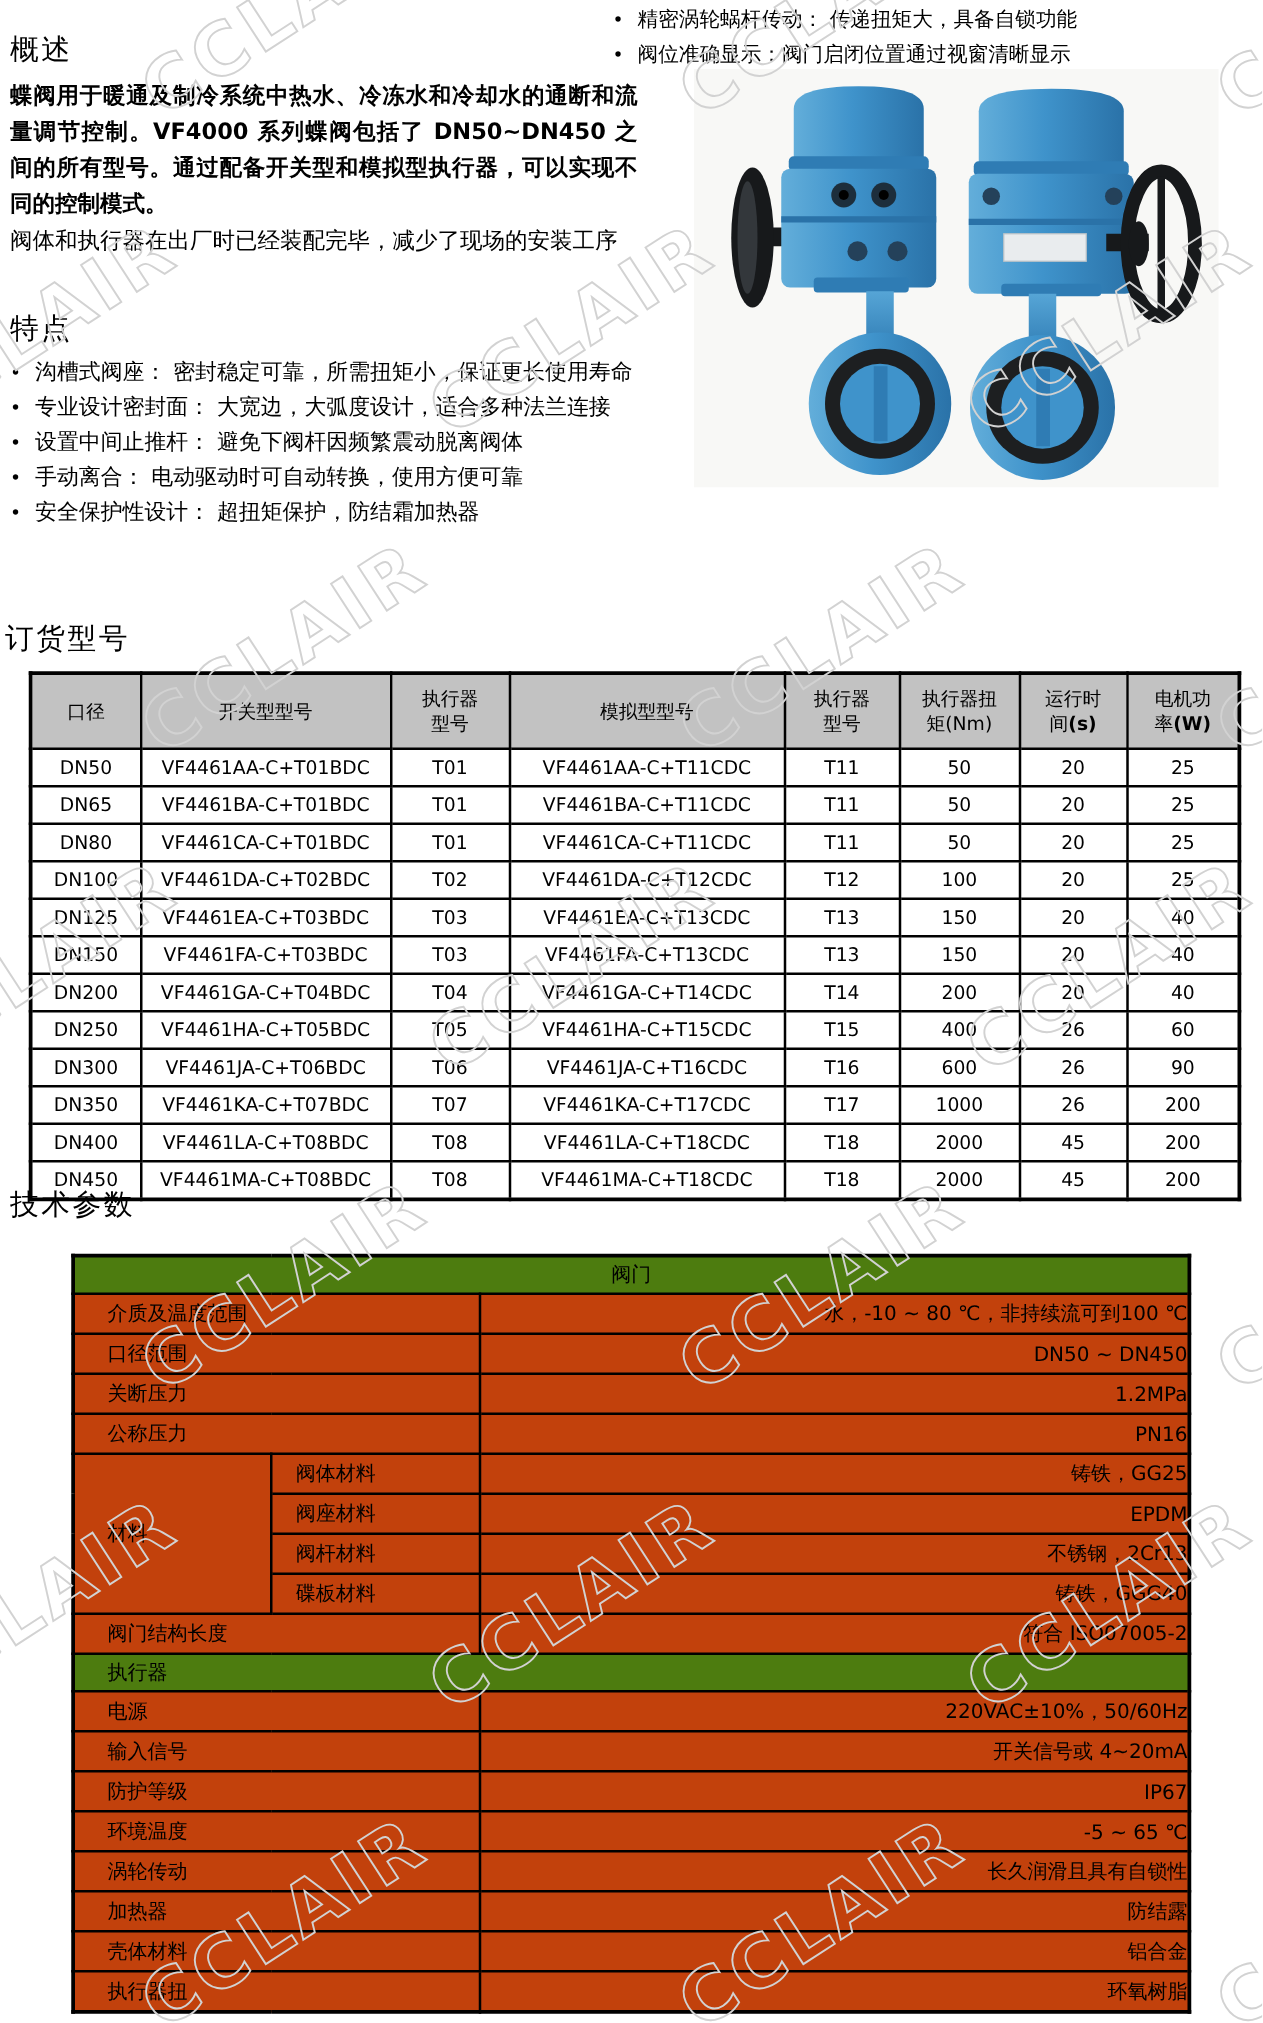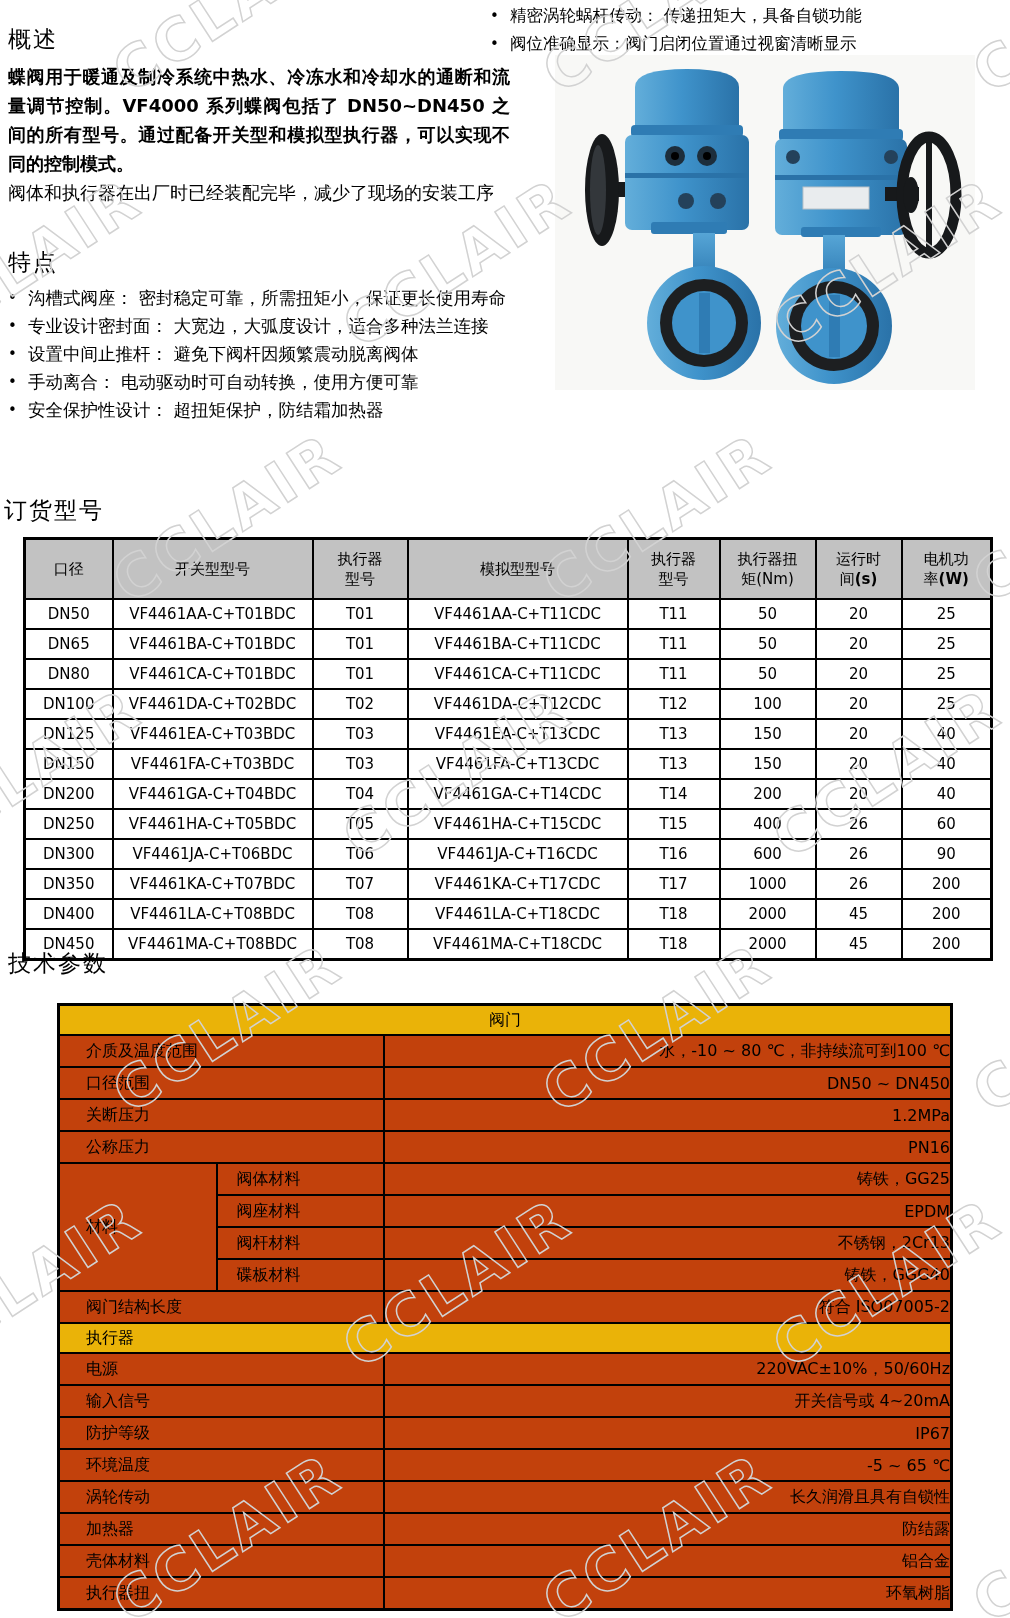--- a/index.html
+++ b/index.html
@@ -31,21 +31,21 @@
   
   table{border-collapse:collapse;z-index:2;}
   .order-table{position:absolute;left:23px;top:537px;width:967px;border:3px solid #000;table-layout:fixed;}
   .order-table th,.order-table td{border:2px solid #000;text-align:center;vertical-align:middle;overflow:hidden;}
   .order-table th{background:#c2c2c2;font-weight:400;font-size:15px;line-height:20px;height:54px;padding:2px 1px;}
   .order-table td{font-size:15px;height:26px;padding:1px 2px;background:#fff;}
   .order-table b{font-weight:bold;}
   
   .tech-table{position:absolute;left:57px;top:1003px;width:893px;border:3px solid #000;table-layout:fixed;}
   .tech-table td{border:2px solid #000;font-size:16px;height:30px;vertical-align:middle;background:#c2410c;padding:0;}
-  .tech-table td.sec{background:#eab308;text-align:center;height:28px;}
+  .tech-table td.sec{background:#4d7c0f;text-align:center;height:28px;}
   .tech-table td.sec.left{text-align:left;padding-left:26px;}
   .tech-table td.lbl{padding-left:26px;}
   .tech-table td.sub{padding-left:19px;}
   .tech-table td.val{padding-left:26px;text-align:right;}
 </style>
 </head>
 <body>
 
 <div id="page">
 

